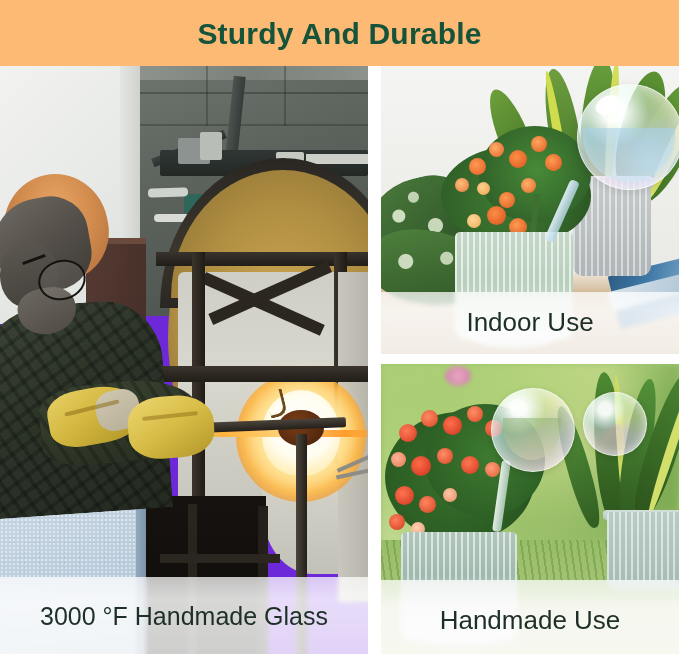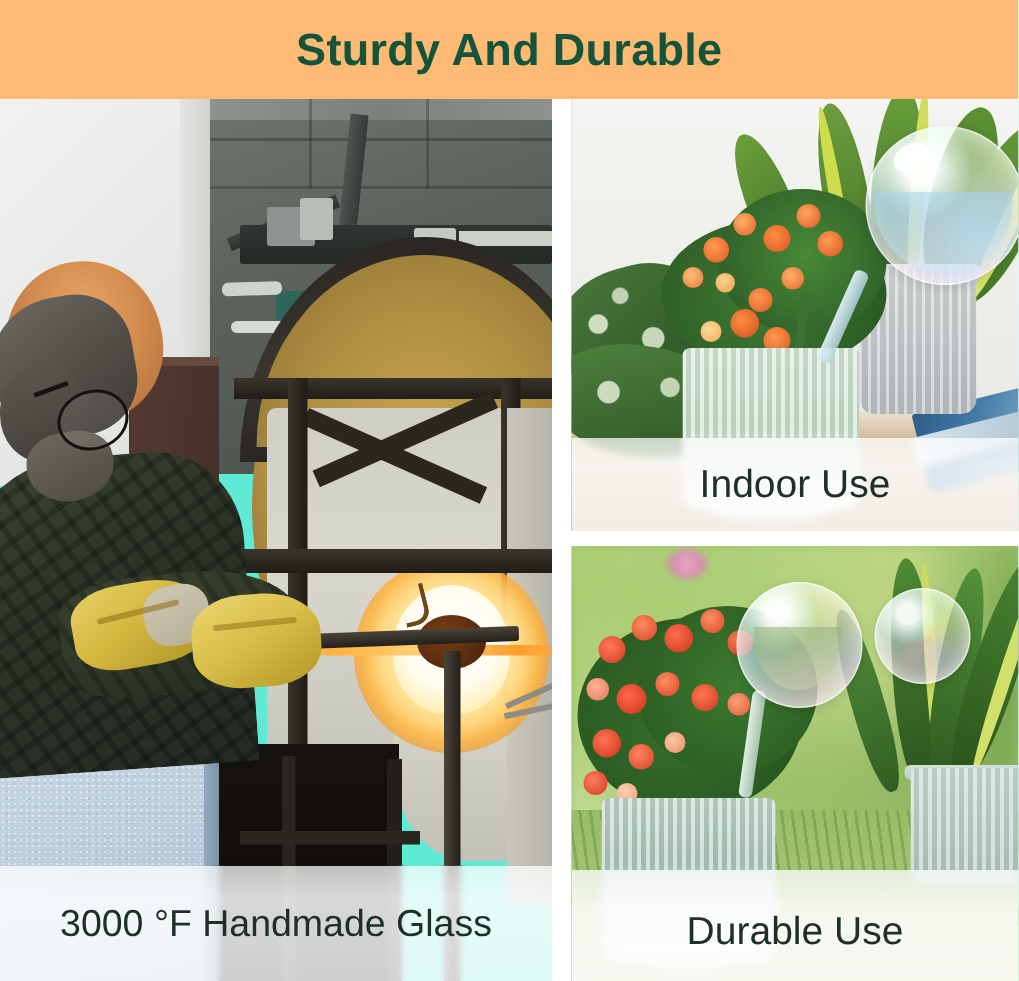--- a/index.html
+++ b/index.html
@@ -38,21 +38,21 @@
   .panels {
     position: absolute;
     top: 66px;
     left: 0;
     width: 679px;
     height: 588px;
   }
   .panel {
     position: absolute;
     overflow: hidden;
-    background: #5eead4;
+    background: #6d28d9;
     text-align: right;
   }
   .panel-left {
     left: 0px;
     top: 0px;
     width: 368px;
     height: 588px;
   }
   .panel-indoor {
     left: 381px;
@@ -797,17 +797,17 @@
       <div class="lyr out-pot"></div>
       <div class="lyr out-pot-base"></div>
 
       <div class="lyr out-globe1-stem"></div>
       <div class="lyr out-globe1"></div>
       <div class="lyr out-globe1-refl"></div>
       <div class="lyr out-globe2"></div>
     </div>
 
     <div class="caption caption-outdoor">
-      <span class="caption-text">Durable Use</span>
+      <span class="caption-text">Handmade Use</span>
     </div>
   </div>
 
 </div>
 
 </body></html>

